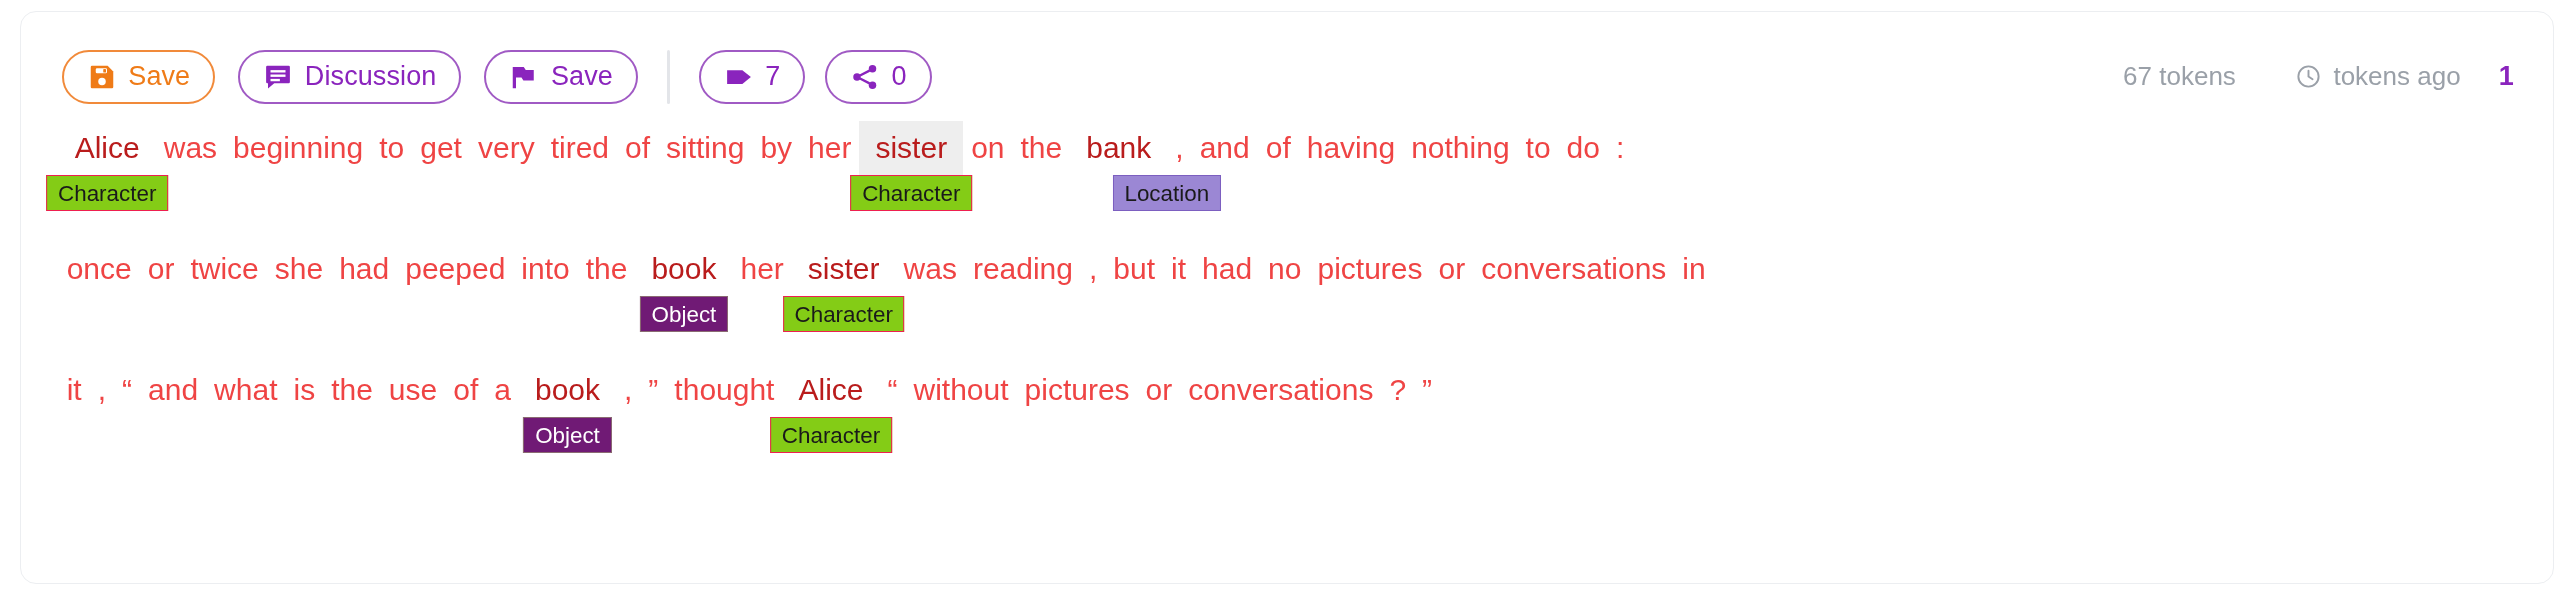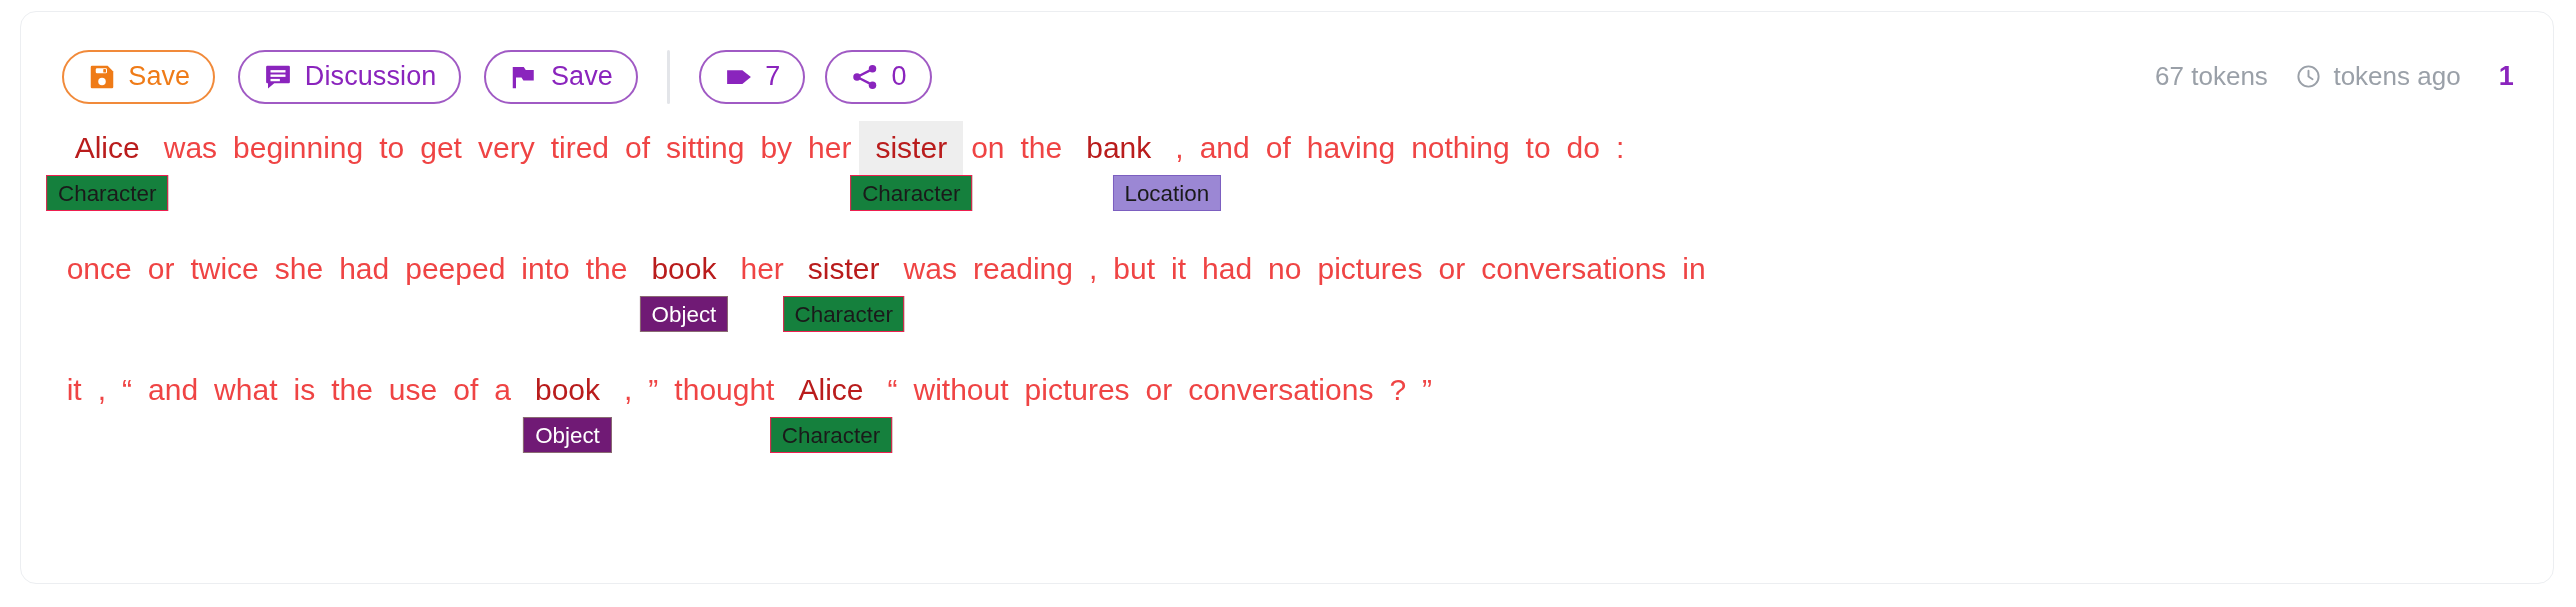--- a/index.html
+++ b/index.html
@@ -80,21 +80,21 @@
 
   .spacer { flex: 1 1 auto; }
 
   .meta {
     display: inline-flex;
     align-items: center;
     color: #9aa0a8;
     font-size: 26px;
     white-space: nowrap;
   }
-  .meta .tokens { margin-right: 27px; }
+  .meta .tokens { margin-right: 59px; }
   .meta .clock { margin-right: 11.6px; display: inline-flex; align-items: center; }
   .meta .version {
     margin-left: 38px;
     color: #8a24bd;
     font-weight: bold;
     font-size: 27px;
   }
 
   
   .textarea {
@@ -154,21 +154,21 @@
     display: block;
     font-size: 22.4px;
     line-height: 36px;
     height: 36px;
     padding: 0 10.7px;
     white-space: nowrap;
     box-sizing: border-box;
     cursor: pointer;
   }
   .chip.character {
-    background: #15803d;
+    background: #84cc16;
     border: 1.8px solid #ee1f50;
     color: #1a1a1a;
   }
   .chip.location {
     background: #9b87d4;
     border: 1.8px solid #7c5fc0;
     color: #1a1a1a;
     margin-left: 48px;
   }
   .chip.object {

